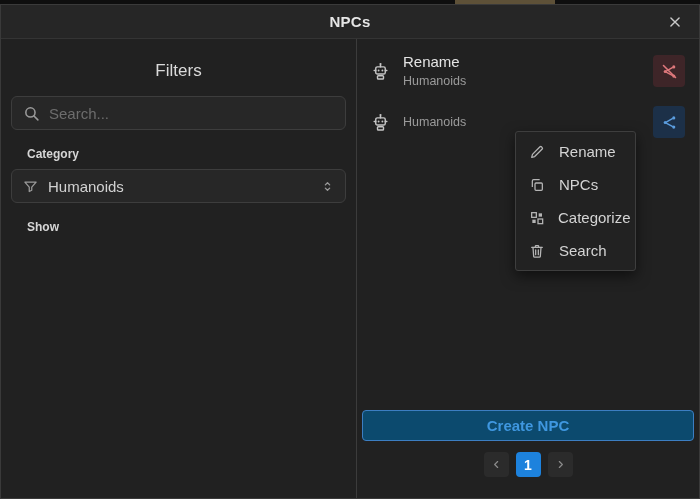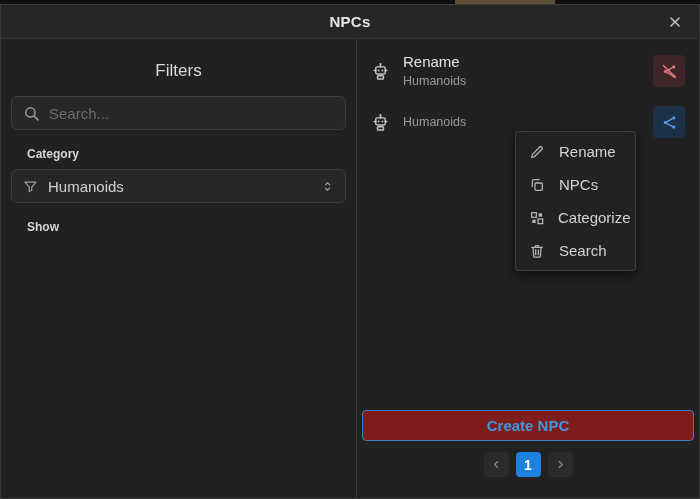--- a/index.html
+++ b/index.html
@@ -74,21 +74,21 @@
   }
   .menu-item {
     height:33px; display:flex; align-items:center; gap:13px; padding:0 13px;
     color:#d4d4d4; font-size:15px; cursor:pointer;
   }
   .menu-icon { width:17px; color:#b5b5b5; display:flex; align-items:center; }
 
   
   .create-btn {
     position:absolute; left:5px; right:5px; top:371px; height:31px;
-    border:1px solid #3c7ec2; border-radius:4px; background:#7f1d1d;
+    border:1px solid #3c7ec2; border-radius:4px; background:#0c4a6e;
     color:#3f97e0; font-weight:700; font-size:15px;
     display:flex; align-items:center; justify-content:center; cursor:pointer;
   }
   .pagination {
     position:absolute; top:413px; left:0; right:0;
     display:flex; justify-content:center; gap:7px;
   }
   .page-btn {
     width:25px; height:25px; border-radius:4px; background:#2b2b2b; color:#8b8b8b;
     display:flex; align-items:center; justify-content:center; cursor:pointer;

